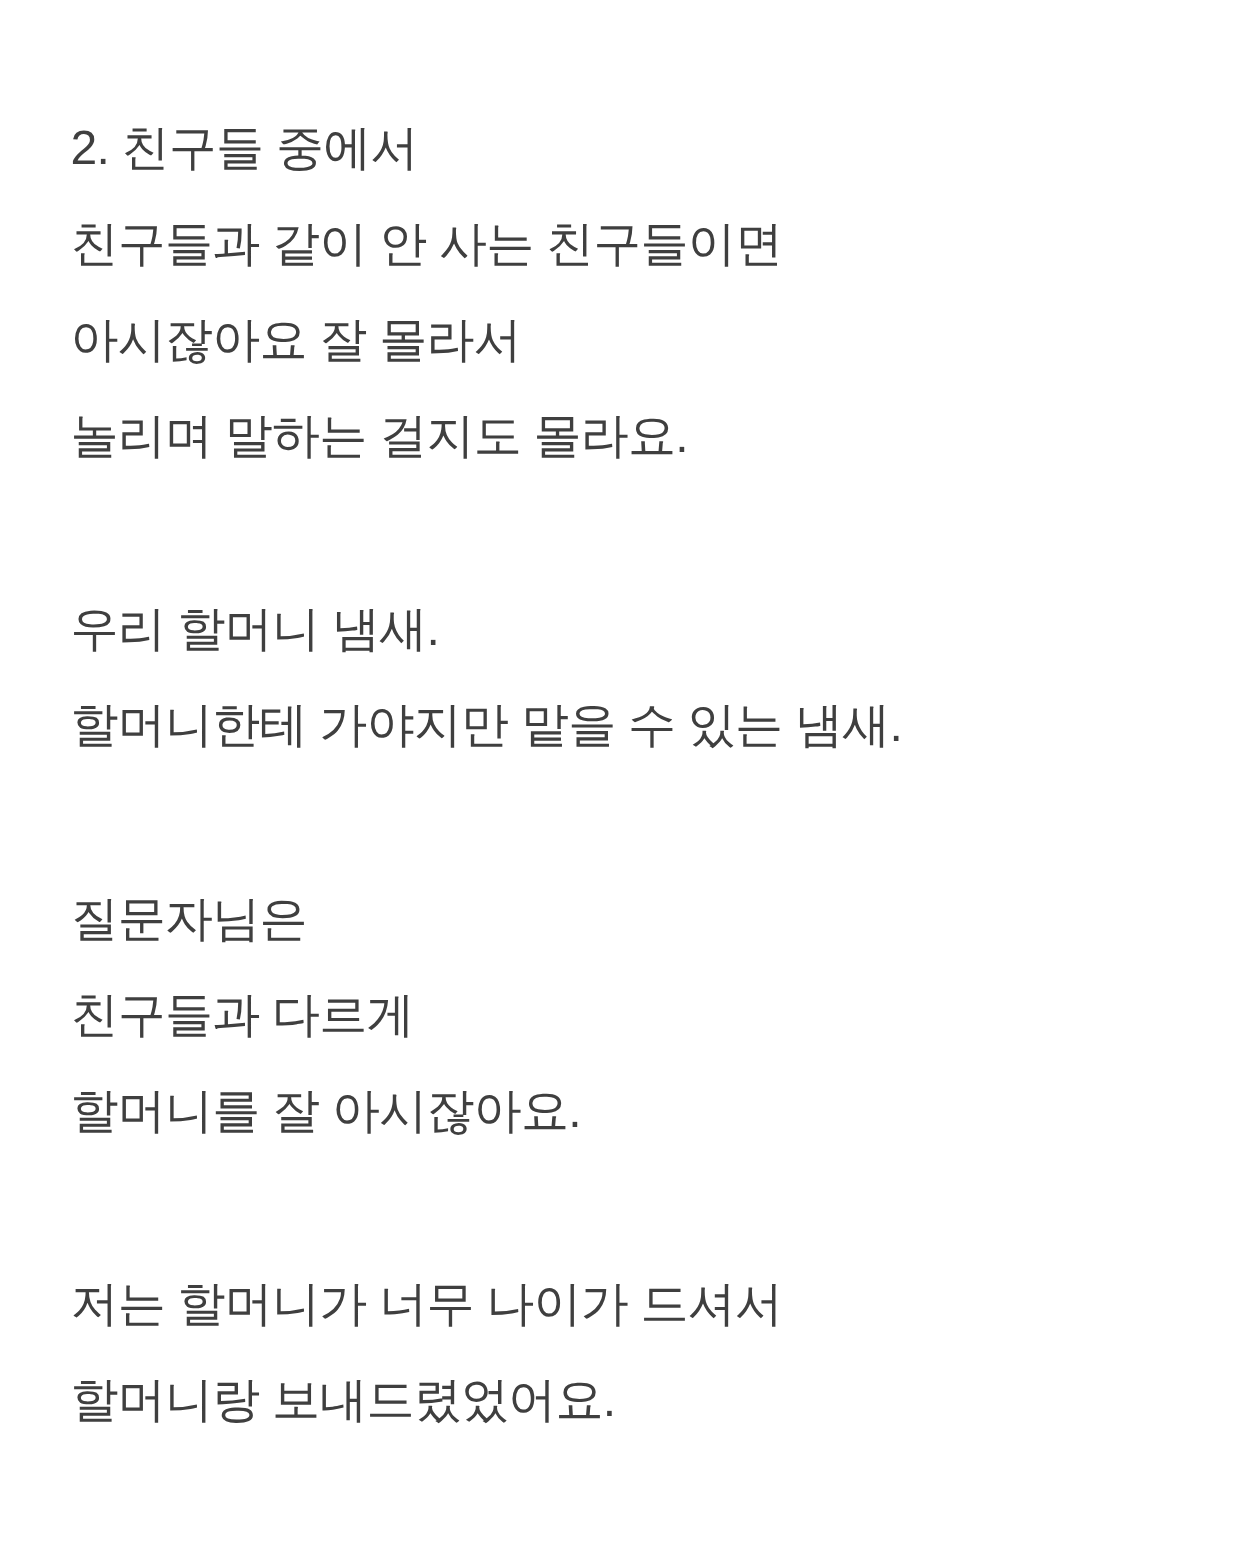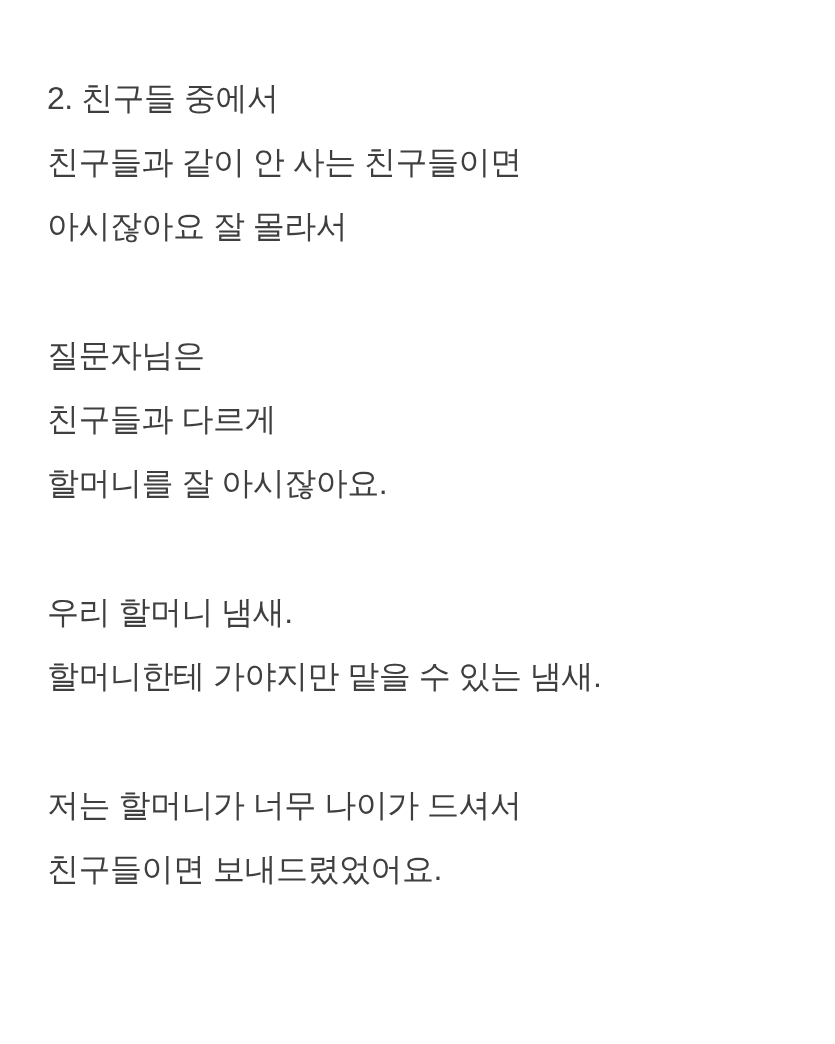--- a/index.html
+++ b/index.html
@@ -37,32 +37,33 @@
 </head>
 <body>
 
 <div class="page">
   <div class="text-block">
 
     <div class="paragraph">
       <div class="line">2. 친구들 중에서</div>
       <div class="line">친구들과 같이 안 사는 친구들이면</div>
       <div class="line">아시잖아요 잘 몰라서</div>
+      <div class="line">놀리며 말하는 걸지도 몰라요.</div>
+    </div>
+
+    <div class="paragraph">
+      <div class="line">우리 할머니 냄새.</div>
+      <div class="line">할머니한테 가야지만 맡을 수 있는 냄새.</div>
     </div>
 
     <div class="paragraph">
       <div class="line">질문자님은</div>
       <div class="line">친구들과 다르게</div>
       <div class="line">할머니를 잘 아시잖아요.</div>
     </div>
 
     <div class="paragraph">
-      <div class="line">우리 할머니 냄새.</div>
-      <div class="line">할머니한테 가야지만 맡을 수 있는 냄새.</div>
-    </div>
-
-    <div class="paragraph">
       <div class="line">저는 할머니가 너무 나이가 드셔서</div>
-      <div class="line">친구들이면 보내드렸었어요.</div>
+      <div class="line">할머니랑 보내드렸었어요.</div>
     </div>
 
   </div>
 </div>
 
 </body></html>

